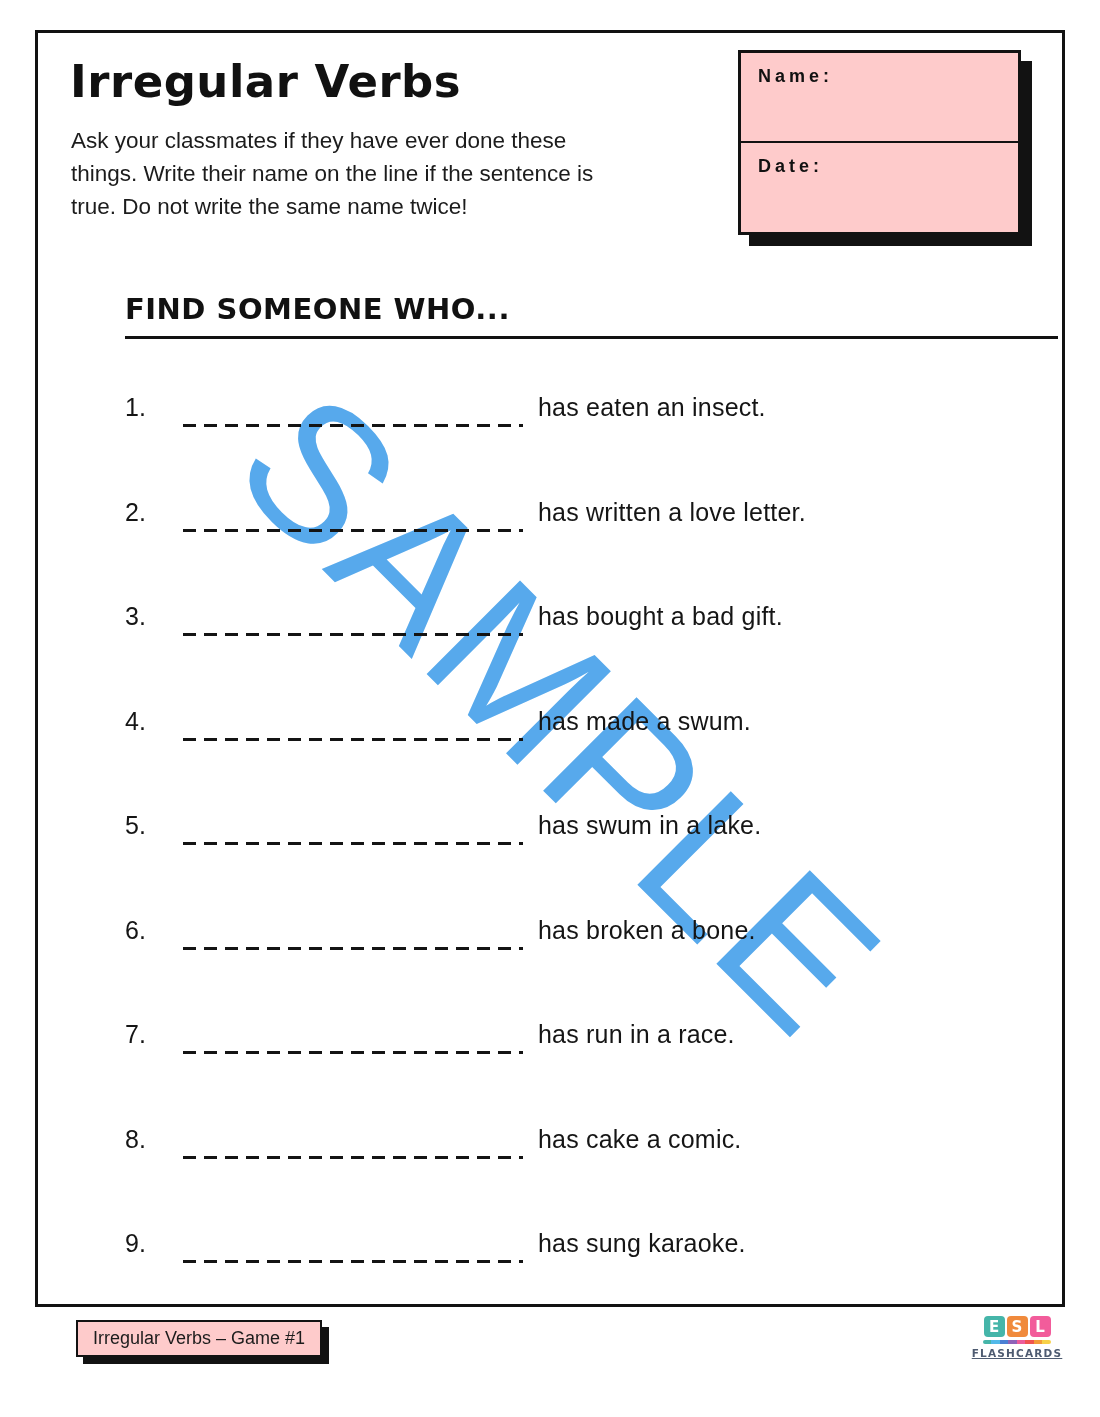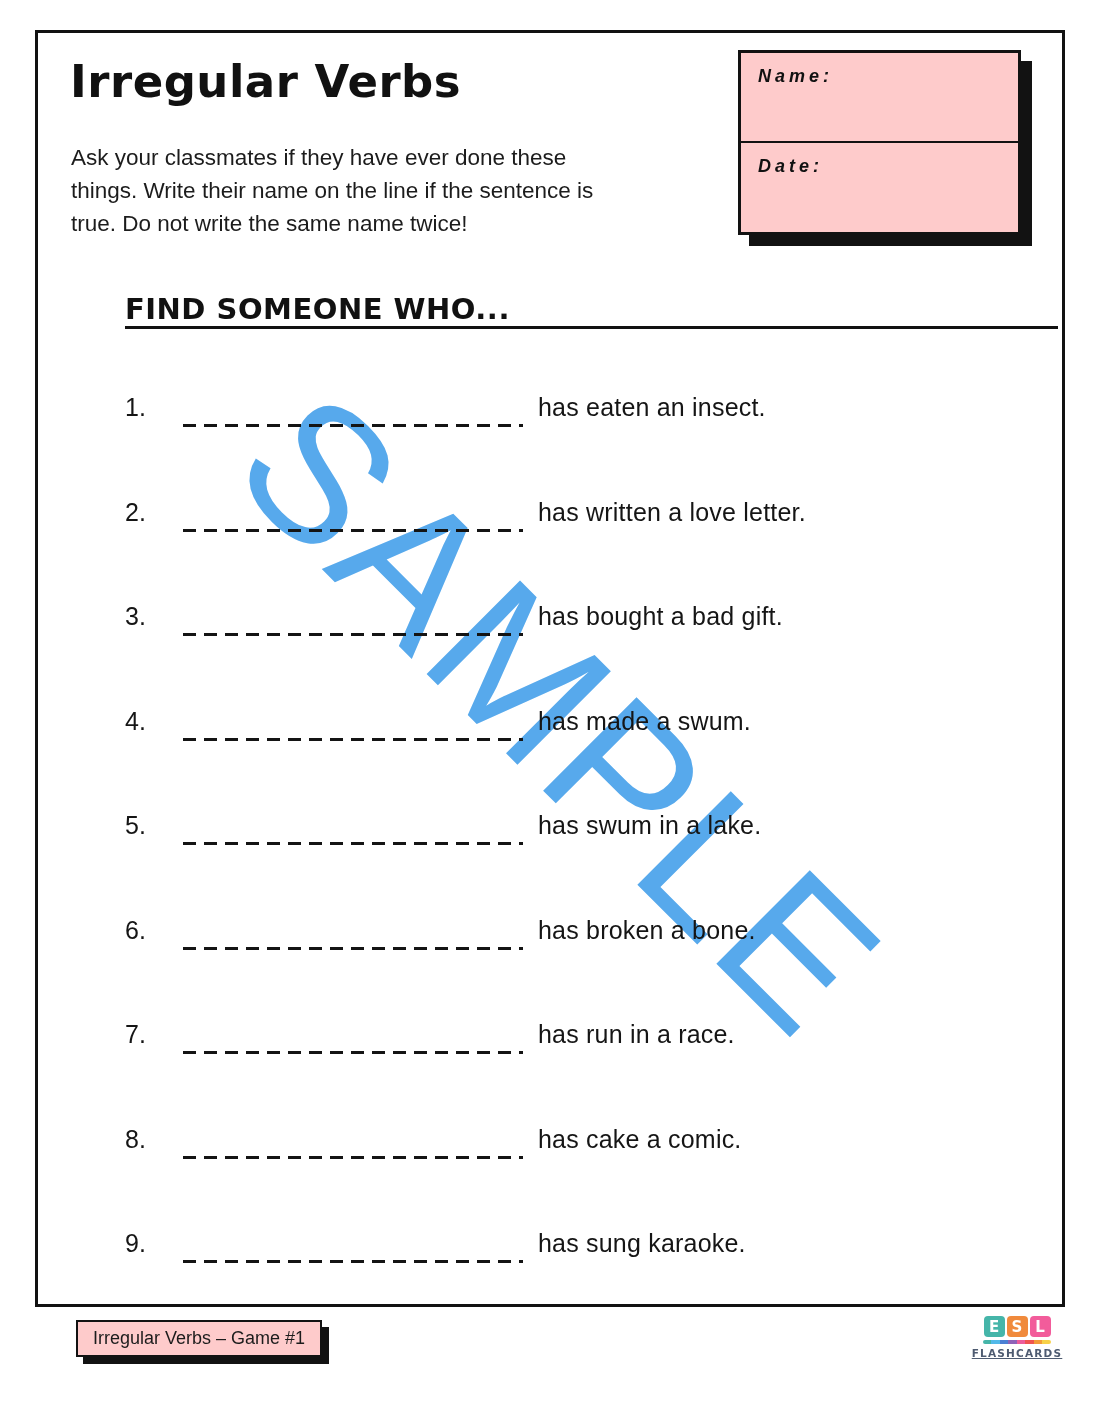--- a/index.html
+++ b/index.html
@@ -19,37 +19,36 @@
     font-size:192px;font-weight:400;letter-spacing:5px;line-height:1;
     white-space:nowrap;z-index:1;user-select:none;
   }
   .content{position:absolute;left:0;top:0;width:1100px;height:1417px;z-index:2;margin-left:8px;}
   .title{
     position:absolute;left:62px;top:55px;
     font-family:"DejaVu Sans",sans-serif;font-weight:800;font-size:45px;
     letter-spacing:0.5px;color:#111;
   }
   .instructions{
-    position:absolute;left:63px;top:141px;
+    position:absolute;left:63px;top:124px;
     font-size:22.5px;line-height:33px;white-space:pre-line;color:#1c1c1c;
   }
   .namebox{
     position:absolute;left:730px;top:50px;width:283px;height:185px;
     border:3px solid #121212;box-sizing:border-box;
     box-shadow:11px 11px 0 0 #121212;
-    font-style:italic;
   }
   .namebox .cell{
     height:50%;box-sizing:border-box;padding:13px 17px;
     font-weight:700;font-size:18px;letter-spacing:4px;color:#111;
   }
   .namebox .cell.top{border-bottom:2px solid #121212;}
   .section-heading{
     position:absolute;left:117px;top:292px;width:933px;
-    border-bottom:3px solid #121212;box-sizing:border-box;
+    border-bottom:3px solid #121212;padding-bottom:10px;box-sizing:border-box;
     font-family:"DejaVu Sans",sans-serif;font-weight:800;font-size:29px;
     letter-spacing:0.5px;color:#111;
   }
   .rows{position:absolute;left:117px;top:393px;width:933px;height:920px;}
   .row{position:absolute;left:0;width:933px;height:104px;}
   .row .num{position:absolute;left:0;top:0;font-size:25px;color:#151515;}
   .row .dash{
     position:absolute;left:58px;top:31px;width:340px;height:3px;
     background:repeating-linear-gradient(to right,#141414 0 13px,transparent 13px 21px);
   }

